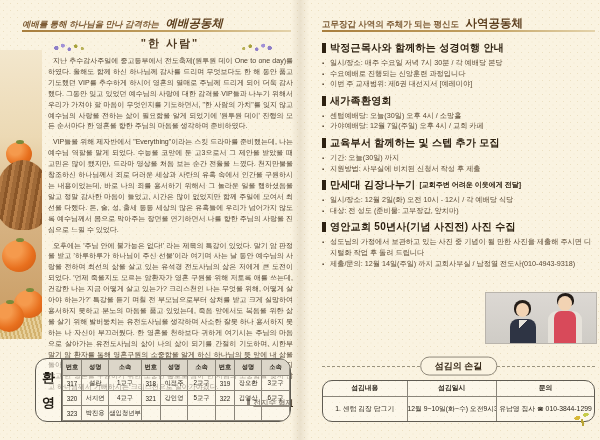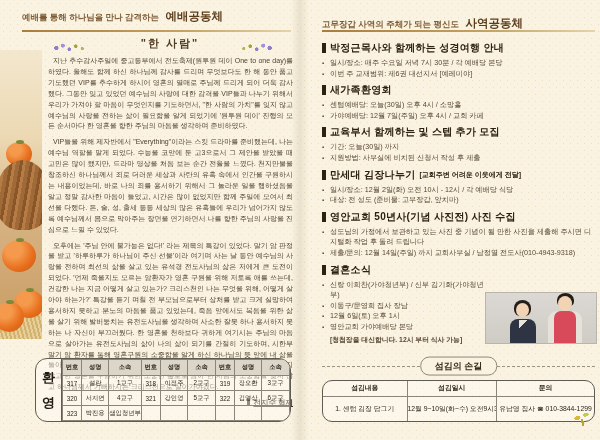--- a/index.html
+++ b/index.html
@@ -116,21 +116,21 @@
       radial-gradient(ellipse 5px 3px at 70% 30%, #c6cc4a 0 60%, rgba(0,0,0,0) 65%),
       radial-gradient(ellipse 2px 6px at 50% 70%, #b9a433 0 60%, rgba(0,0,0,0) 65%);
     transform:rotate(-10deg); }
 </style>
 </head>
 <body>
 
 <div class="sheet">
   <div class="gutter"></div>
 
-  <div class="page-header" style="left:22px; top:6px;">
+  <div class="page-header" style="left:22px; top:13px;font-style:italic;">
     <span class="hdr-prefix">예배를 통해 하나님을 만나 감격하는</span>
     <span class="hdr-title">예배공동체</span>
   </div>
   <div class="hdr-line" style="left:22px; top:30px; width:269px;"></div>
 
   <div class="flower-deco" style="left:52px; top:42px;"></div>
   <div class="article-title">"한 사람"</div>
   <div class="flower-deco" style="left:238px; top:42px; transform:scaleX(-1);"></div>
 
   <div class="side-photo">
@@ -223,20 +223,21 @@
 
   <div class="rp-sections">
 
     <div class="sec">
       <div class="sec-title-row">
           <span class="sec-bar"></span>
         <span class="sec-title">박정근목사와 함께하는 성경여행 안내</span>
         </div>
       <div class="bullets">
         <div class="bullet">일시/장소: 매주 수요일 저녁 7시 30분 / 각 예배당 본당</div>
+        <div class="bullet">수요예배로 진행되는 신앙훈련 과정입니다</div>
         <div class="bullet">이번 주 교재범위: 제6권 대선지서 [예레미야]</div>
       </div>
     </div>
 
     <div class="sec">
       <div class="sec-title-row">
           <span class="sec-bar"></span>
         <span class="sec-title">새가족환영회</span>
         </div>
       <div class="bullets">
@@ -272,33 +273,20 @@
       <div class="sec-title-row">
           <span class="sec-bar"></span>
         <span class="sec-title">영안교회 50년사(기념 사진전) 사진 수집</span>
         </div>
       <div class="bullets">
         <div class="bullet">성도님의 가정에서 보관하고 있는 사진 중 기념이 될 만한 사진을 제출해 주시면 디지털화 작업 후 돌려 드립니다</div>
         <div class="bullet">제출/문의: 12월 14일(주일) 까지 교회사무실 / 남정열 전도사(010-4943-9318)</div>
       </div>
     </div>
 
-    <div class="sec">
-      <div class="sec-title-row">
-          <span class="sec-bar"></span>
-        <span class="sec-title">결혼소식</span>
-        </div>
-      <div class="bullets wedding-bullets">
-        <div class="bullet">신랑 이희찬(가야청년부) / 신부 김기화(가야청년부)</div>
-        <div class="bullet">이동구/문영희 집사 장남</div>
-        <div class="bullet">12월 6일(토) 오후 1시</div>
-        <div class="bullet">영안교회 가야예배당 본당</div>
-      </div>
-      <div class="wedding-note">[청첩장을 대신합니다. 12시 부터 식사 가능]</div>
-    </div>
   </div>
 
   <div class="wedding-photo">
     <div class="bride-body"></div>
     <div class="bride-collar"></div>
     <div class="hair" style="left:28px; top:7px; width:17px; height:16px;"></div>
     <div class="head" style="left:30px; top:10px; width:13px; height:14px;"></div>
     <div class="groom-body"></div>
     <div class="groom-vest"></div>
     <div class="hair" style="left:71px; top:0px; width:17px; height:14px;"></div>

